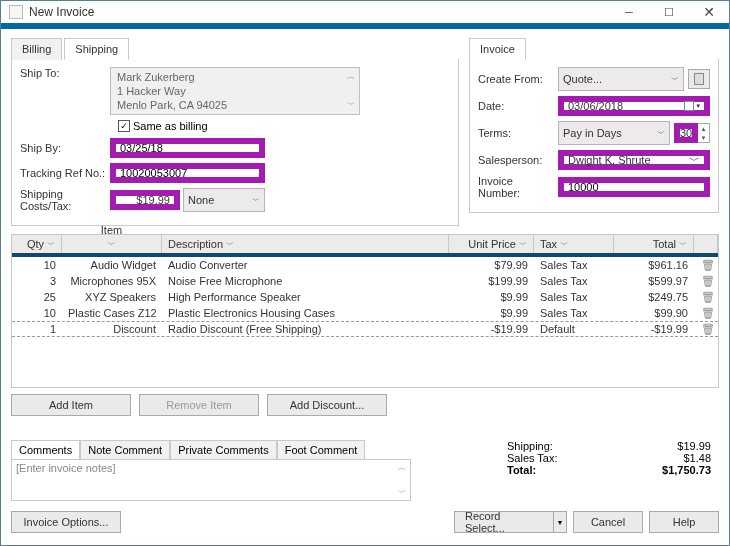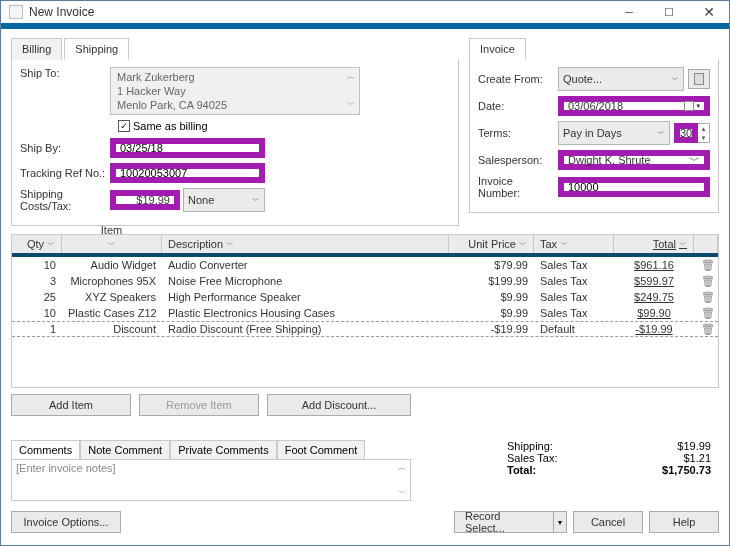--- a/index.html
+++ b/index.html
@@ -44,21 +44,21 @@
 .grid-header .col .caret { font-size: 8px; color: #666; }
 .grid-body { height: 130px; background: #fff; }
 .grid-row { display: flex; height: 16px; align-items: center; }
 .grid-row .cell { padding: 0 6px; white-space: nowrap; overflow: hidden; color: #333; }
 .grid-row.last { border-top: 1px dashed #999; border-bottom: 1px dashed #999; }
 .col-qty { width: 50px; text-align: right; justify-content: flex-end; }
 .col-item { width: 100px; text-align: right; justify-content: flex-end; flex-direction: column; }
 .col-desc { flex: 1; }
 .col-price { width: 85px; text-align: right; justify-content: flex-end; }
 .col-tax { width: 80px; }
-.col-total { width: 80px; text-align: center; justify-content: flex-end; text-decoration: underline; }
+.col-total { width: 80px; text-align: right; justify-content: flex-end; }
 .col-trash { width: 24px; text-align: center; }
 .trash { width: 10px; height: 12px; display: inline-block; color: #888; }
 .action-buttons { display: flex; gap: 8px; margin-top: 6px; }
 .btn { height: 22px; padding: 0 10px; border: 1px solid #aaa; background: #eaeaea; display: flex; align-items: center; justify-content: center; color: #333; cursor: default; }
 .btn.disabled { color: #999; }
 .summary { display: flex; margin-top: 20px; }
 .comments-wrap { flex: 1; }
 .comment-tabs { display: flex; margin-top: 4px; }
 .comment-tabs .ctab { padding: 3px 7px; border: 1px solid #c9c9c9; background: #f1f1f1; margin-right: 0; font-size: 11px; }
 .comment-tabs .ctab.active { background: #fff; border-bottom: 1px solid #fff; }
@@ -265,21 +265,21 @@
           <div class="cell col-tax">Default</div>
           <div class="cell col-total">-$19.99</div>
           <div class="cell col-trash"><span class="trash">🗑</span></div>
         </div>
       </div>
   </div>
 
   <div class="action-buttons">
     <div class="btn" style="width:120px">Add Item</div>
     <div class="btn disabled" style="width:120px">Remove Item</div>
-    <div class="btn" style="width:144px">Add Discount...</div>
+    <div class="btn" style="width:120px">Add Discount...</div>
   </div>
 
   <div class="summary">
     <div class="comments-wrap">
       <div class="comment-tabs">
         <div class="ctab active">Comments</div>
         <div class="ctab">Note Comment</div>
         <div class="ctab">Private Comments</div>
         <div class="ctab">Foot Comment</div>
       </div>
@@ -289,21 +289,21 @@
         <span class="chev dn">﹀</span>
       </div>
     </div>
     <div class="totals">
       <div class="tot-row">
           <span>Shipping:</span>
           <span>$19.99</span>
         </div>
       <div class="tot-row">
           <span>Sales Tax:</span>
-          <span>$1.21</span>
+          <span>$1.48</span>
         </div>
       <div class="tot-row bold">
           <span>Total:</span>
           <span>$1,750.73</span>
         </div>
     </div>
   </div>
 </div>
 
 <div class="footer">

